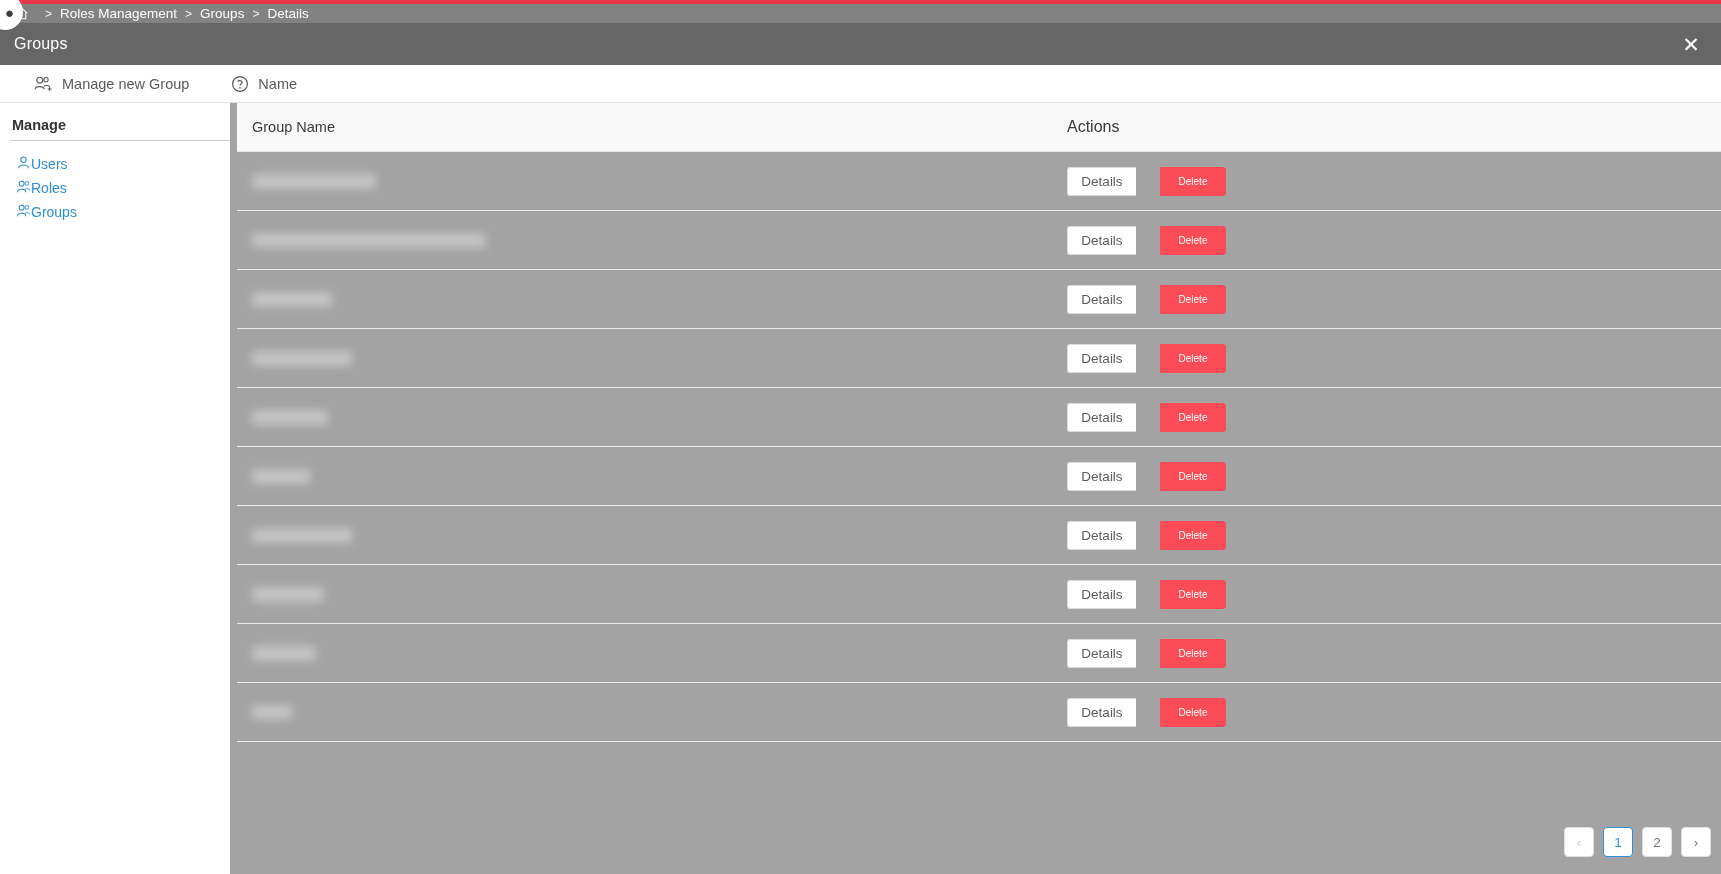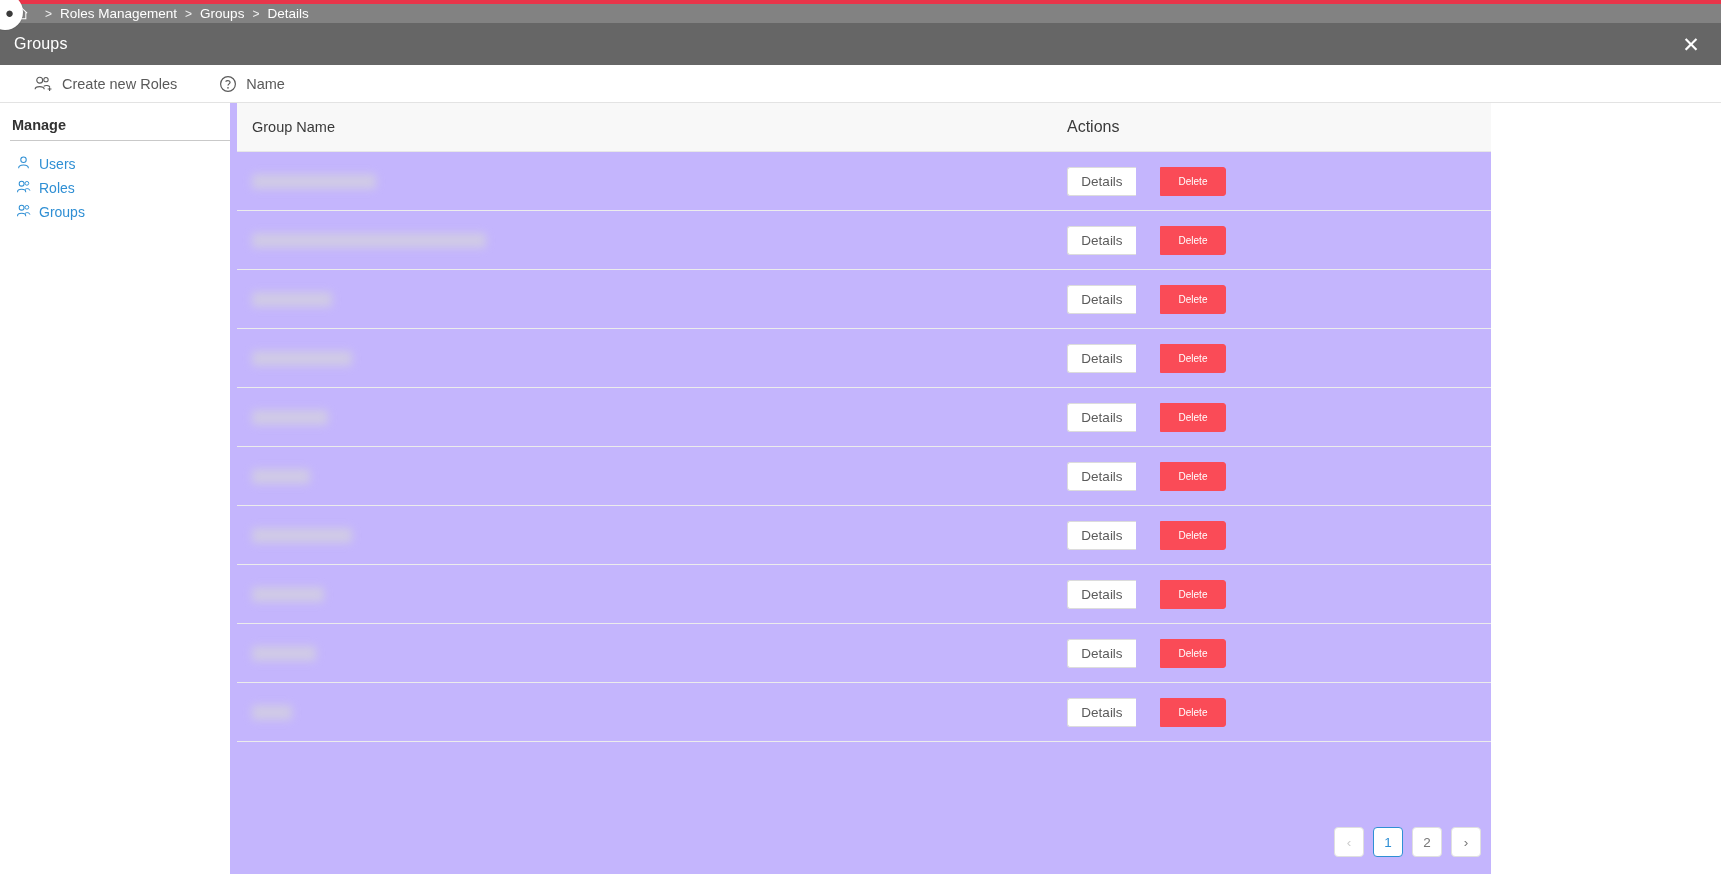--- a/index.html
+++ b/index.html
@@ -79,31 +79,31 @@
     border-right:1px solid #d8d8d8;
     padding:14px 10px 0 10px;
   }
   .side-title {
     font-size:14.5px; font-weight:bold; color:#333333;
     padding:0 0 7px 2px;
     border-bottom:1px solid #c9c9c9;
     margin-bottom:11px;
   }
   .side-link {
-    display:flex; align-items:center; gap:8px;
+    display:flex; align-items:center; 
     color:#2f8fd4; font-size:14px;
     padding:3px 2px 3px 6px;
     cursor:pointer; text-decoration:none;
   }
   .side-link svg { flex:none; }
 
   
   .content {
     position:absolute; top:103px; left:230px;
-    width:1261px; height:771px; background:#c4b5fd;
+    width:1491px; height:771px; background:#a3a3a3;
     padding-left:7px;
   }
   .table { width:100%; }
   .thead {
     height:49px; background:#f8f8f8;
     border-bottom:1px solid #e7e7e7;
     display:flex; align-items:center;
   }
   .th-name { width:830px; padding-left:15px; font-size:14.5px; color:#3a3a3a; }
   .th-actions { font-size:16px; color:#3a3a3a; }
@@ -187,21 +187,21 @@
     <div class="tool-item">
       <span>
         <svg width="19" height="18" viewBox="0 0 20 18">
           <circle cx="6" cy="5" r="3.1" fill="none" stroke="#5a5a5a" stroke-width="1.2"></circle>
           <path d="M1.2 14.5 C1.2 10.8 10.8 10.8 10.8 14.5" fill="none" stroke="#5a5a5a" stroke-width="1.2"></path>
           <circle cx="12.6" cy="4.4" r="2.3" fill="none" stroke="#5a5a5a" stroke-width="1.1"></circle>
           <path d="M10.2 11.6 C11.8 10 16 10.4 16.6 12.2" fill="none" stroke="#5a5a5a" stroke-width="1.1"></path>
           <path d="M14.4 14.3 L18.4 14.3 M16.4 12.3 L16.4 16.3" stroke="#5a5a5a" stroke-width="1.2"></path>
         </svg>
       </span>
-      <span>Create new Roles</span>
+      <span>Manage new Group</span>
     </div>
     <div class="tool-item">
       <span>
         <svg width="18" height="18" viewBox="0 0 18 18">
           <circle cx="9" cy="9" r="7.4" fill="none" stroke="#5a5a5a" stroke-width="1.2"></circle>
           <path d="M6.9 6.8 C6.9 5.2 11.1 5.2 11.1 7.3 C11.1 8.9 9 8.9 9 10.6" fill="none" stroke="#5a5a5a" stroke-width="1.2"></path>
           <circle cx="9" cy="12.8" r="0.85" fill="#5a5a5a"></circle>
         </svg>
       </span>
       <span>Name</span>

